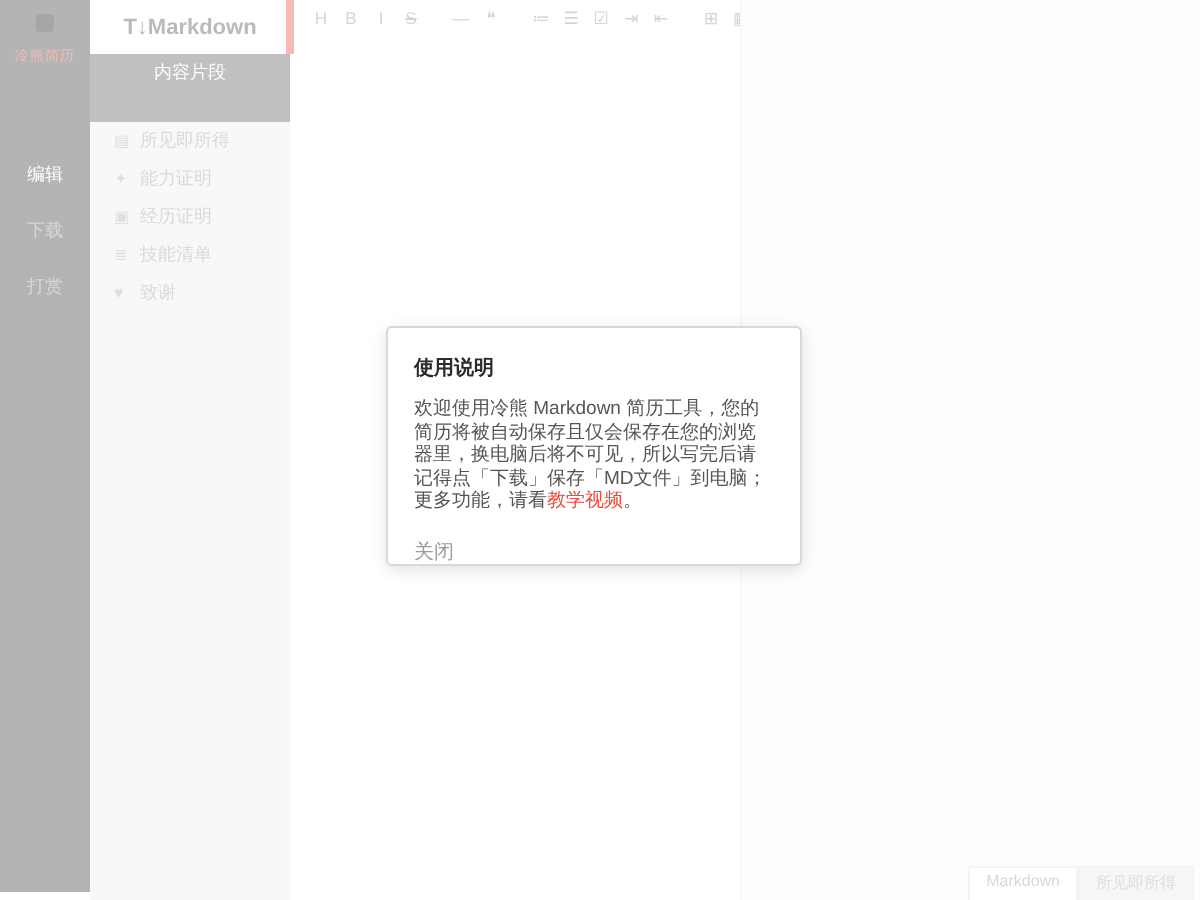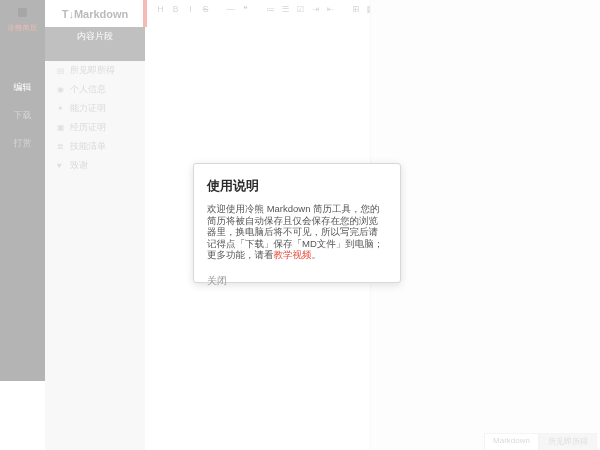--- a/index.html
+++ b/index.html
@@ -1,20 +1,20 @@
 <!DOCTYPE html>
 <html><head>
 <meta charset="utf-8">
 <style>
   * { margin: 0; padding: 0; box-sizing: border-box; }
   html, body { width: 600px; height: 450px; overflow: hidden; }
   body { font-family: "Liberation Sans", "DejaVu Sans", sans-serif; position: relative; background: #fff; }
 
   
-  .left-rail { position: absolute; left: 0; top: 0; width: 45px; height: 381px; background: #3c3c3c; z-index: 1; }
+  .left-rail { position: absolute; left: 0; top: 0; width: 45px; height: 446px; background: #3c3c3c; z-index: 1; }
   .brand { text-align: center; padding-top: 3px; }
   .brand-icon { display: inline-block; width: 9px; height: 9px; background: #151515; border-radius: 2px; }
   .brand-name { display: block; margin-top: 2px; font-size: 7px; color: #e74c3c; letter-spacing: 0.5px; }
   .rail-nav { margin-top: 40px; }
   .rail-item { height: 28px; line-height: 28px; text-align: center; font-size: 9px; color: #9a9a9a; cursor: pointer; }
   .rail-item.active { color: #ffffff; }
 
   
   .sidebar { position: absolute; left: 45px; top: 0; width: 100px; height: 450px; background: #ececec; z-index: 1; }
   .sidebar-header { height: 27px; background: #ffffff; display: flex; align-items: center; justify-content: center; font-size: 11px; color: #4a4a4a; }
@@ -32,21 +32,21 @@
   .tb-icon.strike { text-decoration: line-through; }
   .editor-pane { position: absolute; left: 0; top: 18px; width: 225px; bottom: 0; background: #ffffff; }
   .preview-pane { position: absolute; left: 225px; top: 0; right: 0; bottom: 0; background: #fafafa; border-left: 1px solid #ececec; }
   .mode-tabs { position: absolute; right: 3px; bottom: 0; display: flex; z-index: 2; }
   .mode-tab { font-size: 8px; padding: 2px 8px 3px 8px; color: #9a9a9a; border: 1px solid #e2e2e2; border-bottom: none; background: #ffffff; cursor: pointer; }
   .mode-tab.inactive { background: #e7e7e7; color: #a8a8a8; }
 
   
   .overlay { position: absolute; left: 0; top: 0; width: 600px; height: 450px; background: rgba(255,255,255,0.62); z-index: 10; }
   .modal { position: absolute; left: 193px; top: 163px; width: 208px; height: 120px; background: #ffffff; border: 1px solid #d8d8d8; border-radius: 3px; box-shadow: 0 2px 8px rgba(0,0,0,0.12); z-index: 20; padding: 13px 13px 10px 13px; }
-  .modal-title { font-size: 13px; font-weight: bold; color: #2b2b2b; margin-bottom: 8px; }
+  .modal-title { font-size: 10px; font-weight: bold; color: #2b2b2b; margin-bottom: 8px; }
   .modal-body { font-size: 9.5px; line-height: 11.5px; color: #555555; }
   .modal-body a { color: #e74c3c; text-decoration: none; cursor: pointer; }
   .modal-footer { text-align: left; margin-top: 9px; }
   .modal-close { font-size: 10px; color: #9b9b9b; cursor: pointer; }
 </style>
 </head>
 <body>
 
 <div class="app">
 
@@ -64,23 +64,20 @@
 
   <div class="sidebar">
     <div class="sidebar-header">
       <b>T↓Markdown</b>
     </div>
     <div class="accent-strip"></div>
     <div class="section-title">内容片段</div>
 
     <div class="snippet-item">
       <span class="glyph">▤</span><span>所见即所得</span>
-    </div>
-    <div class="snippet-item">
-      <span class="glyph">◉</span><span>个人信息</span>
     </div>
     <div class="snippet-item">
       <span class="glyph">✦</span><span>能力证明</span>
     </div>
     <div class="snippet-item">
       <span class="glyph">▣</span><span>经历证明</span>
     </div>
     <div class="snippet-item">
       <span class="glyph">≣</span><span>技能清单</span>
     </div>

